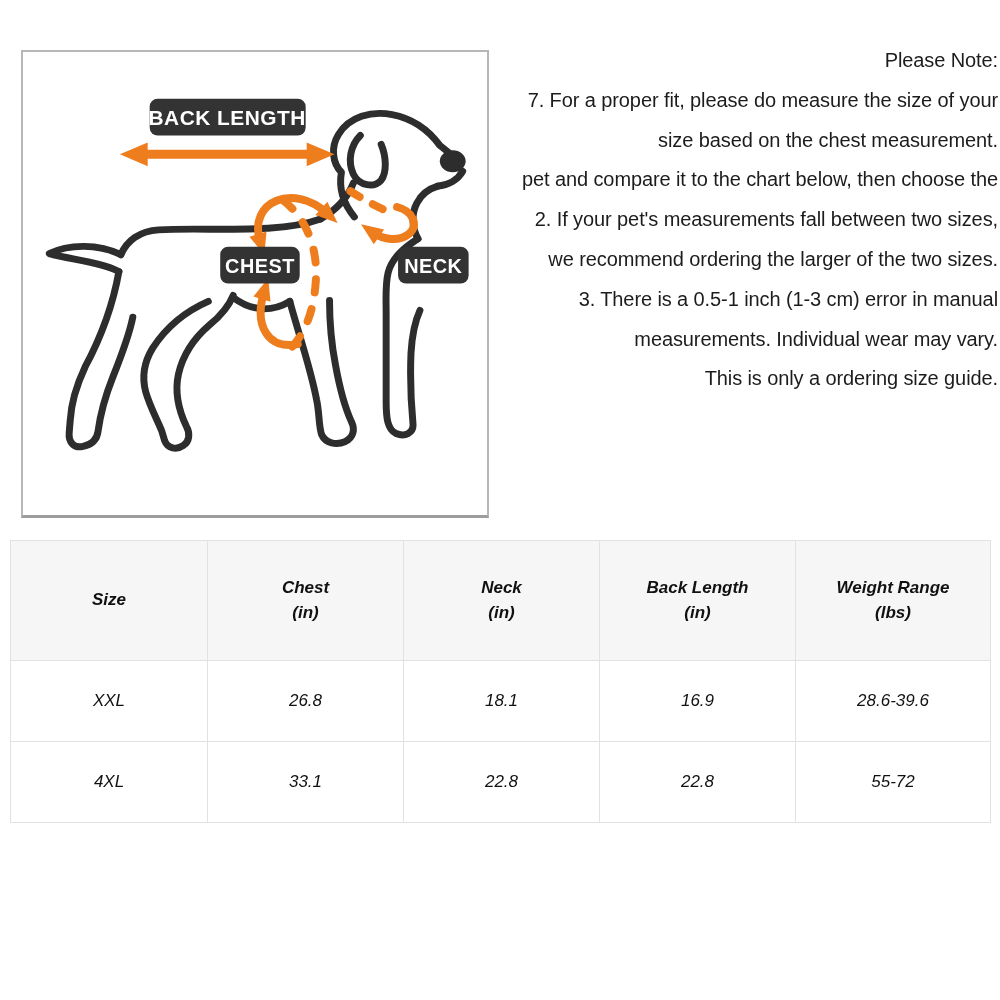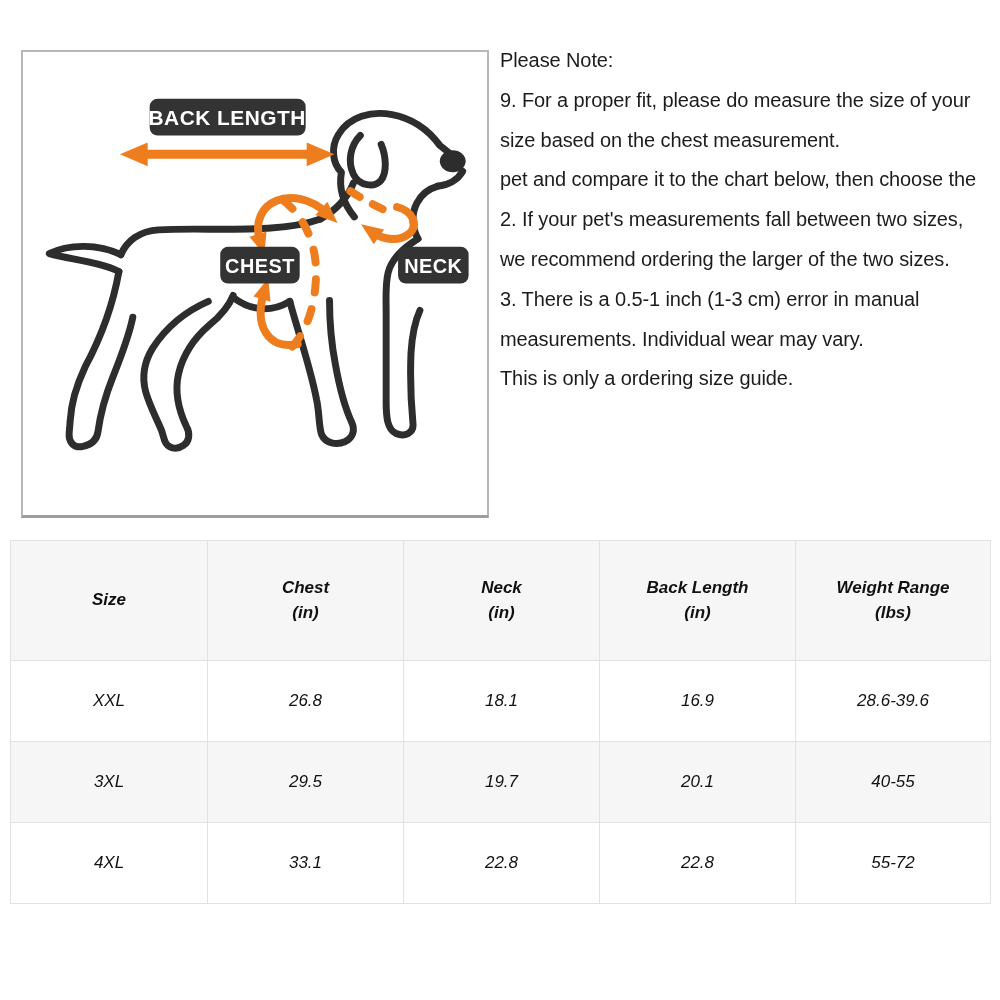--- a/index.html
+++ b/index.html
@@ -19,21 +19,21 @@
     font-family: "Liberation Sans", sans-serif;
     font-weight: bold;
     fill: #ffffff;
     letter-spacing: 0.5px;
   }
 
   
   .notes { position: absolute; left: 500px; top: 41px; width: 498px; }
   .note-line {
     font-size: 20px; line-height: 39.8px; color: #1c1c1c;
-    white-space: nowrap; letter-spacing: -0.1px;
+    white-space: nowrap; letter-spacing: -0.1px; text-align: right;
   }
 
   
   .size-table-wrap { position: absolute; left: 10px; top: 540px; width: 980px; font-style: italic; }
   table.size-table {
     width: 980px; border-collapse: collapse; table-layout: fixed;
     font-family: "Liberation Sans", sans-serif;
   }
   table.size-table th, table.size-table td {
     border: 1px solid #e2e2e2; text-align: center; vertical-align: middle;
@@ -101,21 +101,21 @@
         <text class="measure-label-text" x="238" y="222" font-size="20" text-anchor="middle">CHEST</text>
 
         <rect x="377" y="196" width="71" height="37" rx="8" fill="#333333"></rect>
         <text class="measure-label-text" x="412.5" y="222" font-size="20" text-anchor="middle">NECK</text>
       </g>
     </svg>
   </div>
 
   <div class="notes">
     <div class="note-line">Please Note:</div>
-    <div class="note-line">9. For a proper fit, please do measure the size of your</div>
+    <div class="note-line">7. For a proper fit, please do measure the size of your</div>
     <div class="note-line">size based on the chest measurement.</div>
     <div class="note-line">pet and compare it to the chart below, then choose the</div>
     <div class="note-line">2. If your pet's measurements fall between two sizes,</div>
     <div class="note-line">we recommend ordering the larger of the two sizes.</div>
     <div class="note-line">3. There is a 0.5-1 inch (1-3 cm) error in manual</div>
     <div class="note-line">measurements. Individual wear may vary.</div>
     <div class="note-line">This is only a ordering size guide.</div>
   </div>
 
   <div class="size-table-wrap">
@@ -152,27 +152,20 @@
         </tr>
       </thead>
       <tbody>
         <tr class="row-plain">
           <td>XXL</td>
           <td>26.8</td>
           <td>18.1</td>
           <td>16.9</td>
           <td>28.6-39.6</td>
         </tr>
-        <tr class="row-alt">
-          <td>3XL</td>
-          <td>29.5</td>
-          <td>19.7</td>
-          <td>20.1</td>
-          <td>40-55</td>
-        </tr>
         <tr class="row-plain">
           <td>4XL</td>
           <td>33.1</td>
           <td>22.8</td>
           <td>22.8</td>
           <td>55-72</td>
         </tr>
       </tbody>
     </table>
   </div>

